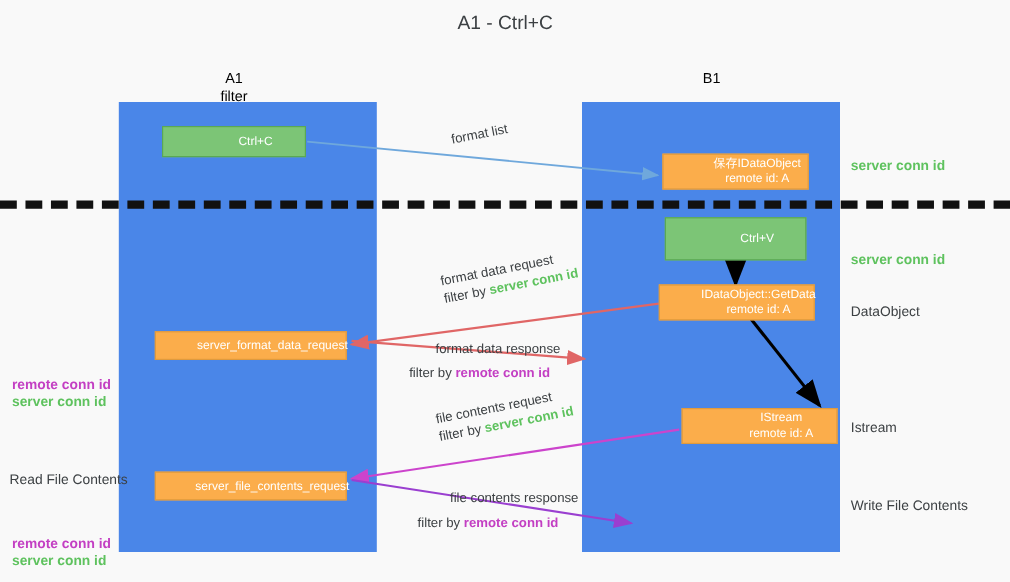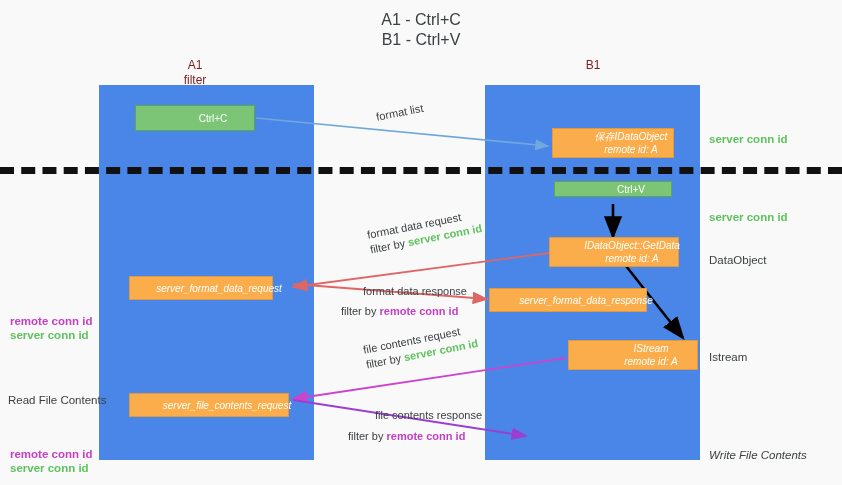--- a/index.html
+++ b/index.html
@@ -14,34 +14,34 @@
   .abs{position:absolute;}
 
   
   .title{
     left:0;top:10px;width:842px;text-align:center;
     font-size:16px;line-height:20px;color:#3c4043;
   }
 
   
   .lane-head{
-    text-align:center;font-size:12px;line-height:15px;color:#7f1d1d;
+    text-align:center;font-size:12px;line-height:15px;color:#000000;
   }
 
   
   .lane{background:#4a86e8;}
 
   
   .box{
     box-sizing:border-box;
     display:flex;align-items:center;justify-content:center;
     text-align:center;color:#ffffff;font-size:10px;line-height:13px;padding-left:36px;
   }
   .box.green{background:#7cc576;border:1px solid #5aa854;}
-  .box.orange{background:#fbad4b;border:1px solid #e09a3d;font-style:italic;}
+  .box.orange{background:#fbad4b;border:1px solid #e09a3d;}
 
   
   .side-label{font-size:11.5px;line-height:14px;color:#3c4043;}
   .green-t{color:#5ec25e;font-weight:bold;}
   .magenta-t{color:#c33fc3;font-weight:bold;margin-top:36px;}
 
   
   .annot{font-size:11px;line-height:15px;color:#3c4043;white-space:nowrap;}
   .annot.rot{transform:rotate(-11deg);transform-origin:left top;}
 
@@ -54,21 +54,20 @@
   svg.overlay{position:absolute;left:0;top:0;width:842px;height:485px;
     pointer-events:none;overflow:visible;}
 </style>
 </head>
 <body>
 
 <div id="stage">
 
   <div class="abs title">
     <div>A1 - Ctrl+C</div>
-    <div>B1 - Ctrl+V</div>
   </div>
 
   <div class="abs lane-head" style="left:130px;top:58px;width:130px;">
     <div>A1</div>
     <div>filter</div>
   </div>
   <div class="abs lane-head" style="left:528px;top:58px;width:130px;">
     <div>B1</div>
   </div>
 
@@ -113,56 +112,53 @@
 
   <div class="abs box green" style="left:135px;top:105px;width:120px;height:26px;">
     <span>Ctrl+C</span>
   </div>
 
   <div class="abs box orange" style="left:552px;top:128px;width:122px;height:30px;flex-direction:column;">
     <span>保存IDataObject</span>
     <span>remote id: A</span>
   </div>
 
-  <div class="abs box green" style="left:554px;top:181px;width:118px;height:16px;justify-content:center;">
+  <div class="abs box green" style="left:554px;top:181px;width:118px;height:36px;justify-content:center;">
     <span>Ctrl+V</span>
   </div>
 
   <div class="abs box orange" style="left:549px;top:237px;width:130px;height:30px;flex-direction:column;align-items:center;">
     <span>IDataObject::GetData</span>
     <span>remote id: A</span>
   </div>
 
-  <div class="abs box orange" style="left:129px;top:276px;width:144px;height:24px;">
+  <div class="abs box orange" style="left:129px;top:276px;width:160px;height:24px;">
     <span>server_format_data_request</span>
   </div>
 
-  <div class="abs box orange" style="left:489px;top:288px;width:158px;height:24px;">
-    <span>server_format_data_response</span>
-  </div>
 
   <div class="abs box orange" style="left:568px;top:340px;width:130px;height:30px;flex-direction:column;">
     <span>IStream</span>
     <span>remote id: A</span>
   </div>
 
   <div class="abs box orange" style="left:129px;top:393px;width:160px;height:24px;justify-content:center;">
     <span>server_file_contents_request</span>
   </div>
 
 
   <div class="abs side-label green-t" style="left:709px;top:132px;">server conn id</div>
 
   <div class="abs side-label green-t" style="left:709px;top:210px;">server conn id</div>
 
   <div class="abs side-label" style="left:709px;top:253px;">DataObject</div>
 
   <div class="abs side-label" style="left:709px;top:350px;">Istream</div>
 
-  <div class="abs side-label" style="left:709px;top:448px;font-style:italic;">Write File Contents</div>
+  <div class="abs side-label" style="left:709px;top:415px;">Write File Contents</div>
 
   <div class="abs" style="left:10px;top:278px;">
     <div class="side-label magenta-t">remote conn id</div>
     <div class="side-label green-t">server conn id</div>
   </div>
 
   <div class="abs side-label" style="left:8px;top:393px;">Read File Contents</div>
 
   <div class="abs" style="left:10px;top:411px;">
     <div class="side-label magenta-t">remote conn id</div>

